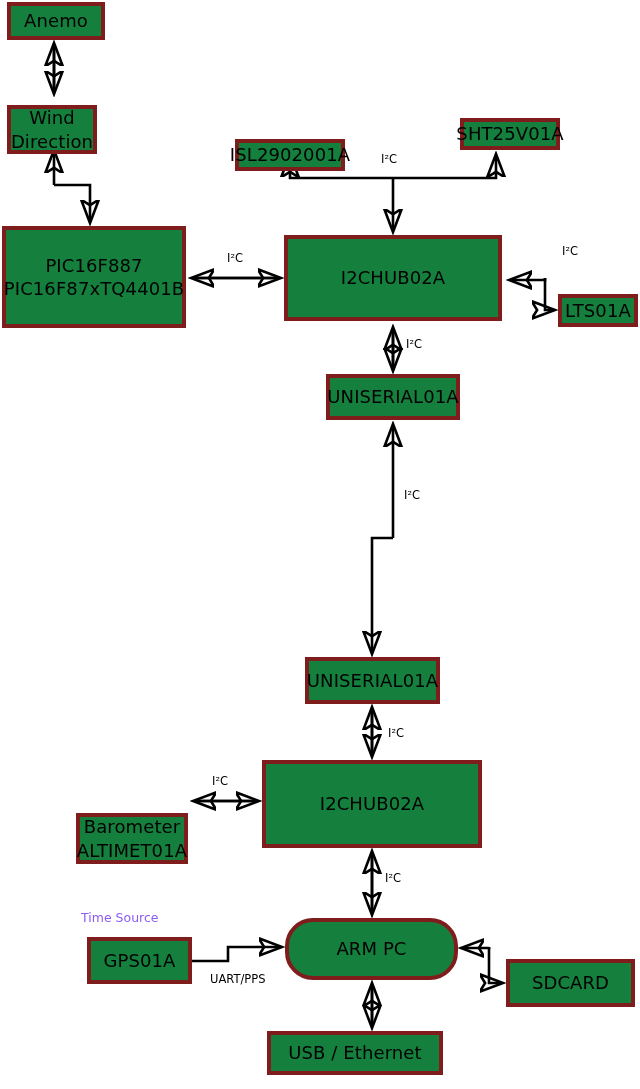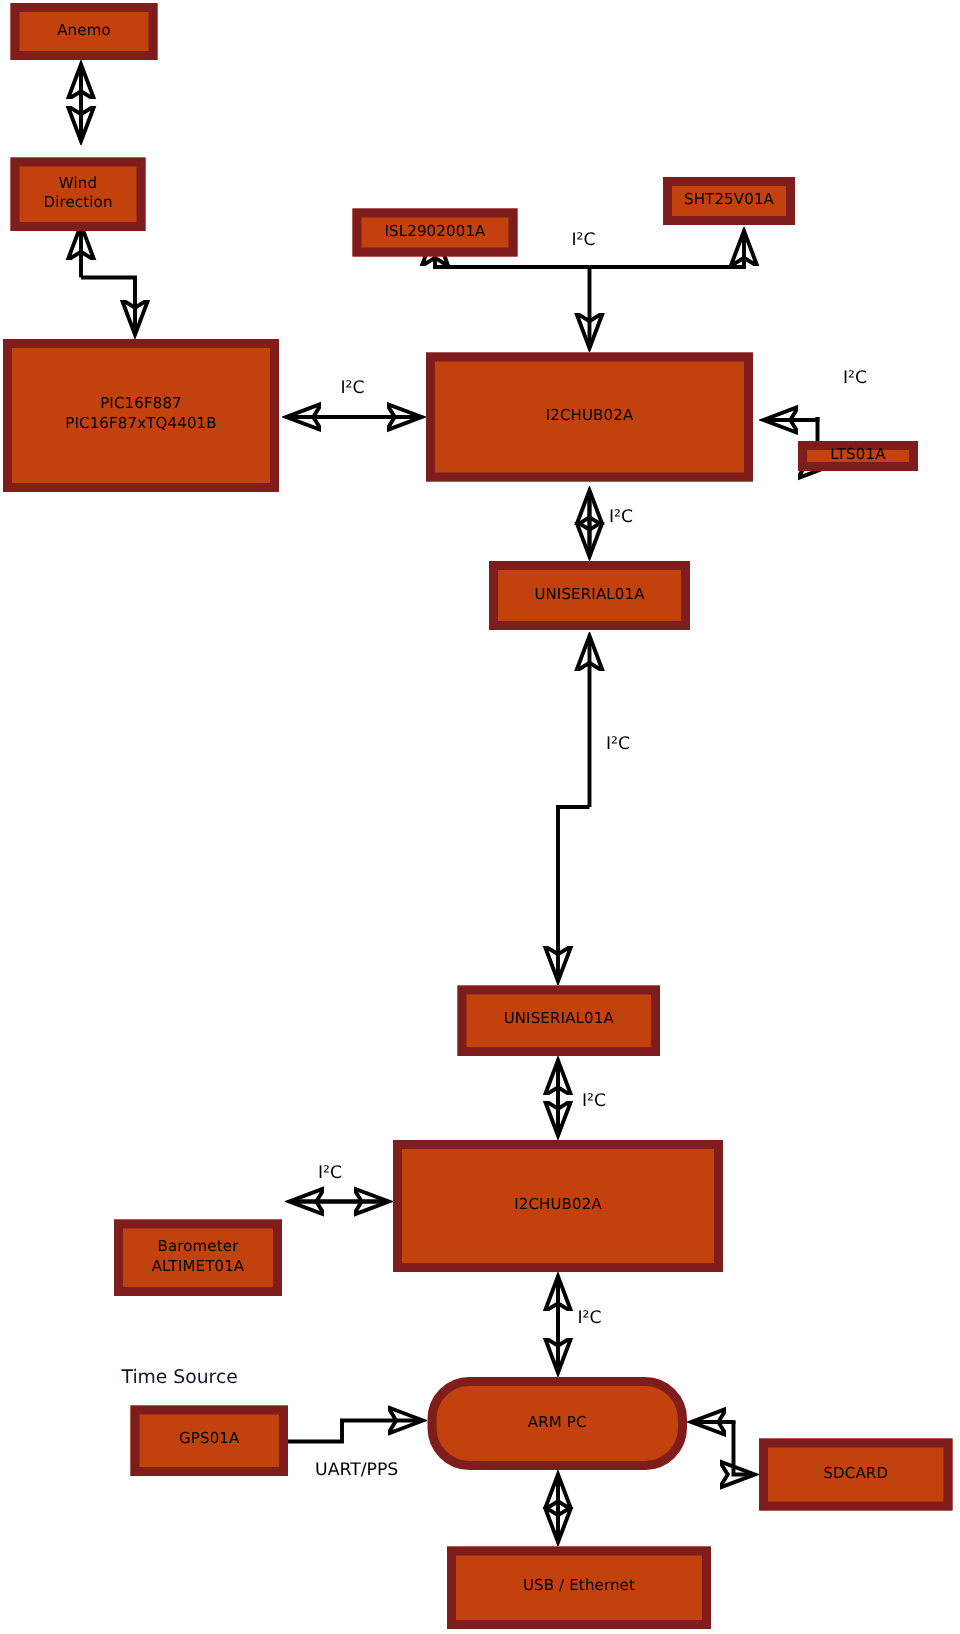--- a/index.html
+++ b/index.html
@@ -14,46 +14,46 @@
   #canvas {
     position: relative;
     width: 640px;
     height: 1089px;
     background: #ffffff;
     overflow: hidden;
   }
   .node {
     position: absolute;
     box-sizing: border-box;
-    border: 6px solid #7f1d1d;
-    background: #c2410c;
+    border: 4px solid #7f1d1d;
+    background: #15803d;
     display: flex;
     align-items: center;
     justify-content: center;
     text-align: center;
-    font-size: 10px;
+    font-size: 18px;
     color: #000000;
     line-height: 1.28;
     z-index: 3;
     white-space: pre-line;
     letter-spacing: 0.1px;
   }
   .edge-label {
     position: absolute;
     font-size: 11.5px;
     color: #000000;
     z-index: 4;
     background: transparent;
     white-space: nowrap;
     text-align: center;
   }
   .free-label {
     position: absolute;
     font-size: 12.5px;
-    color: #0f172a;
+    color: #8b5cf6;
     z-index: 4;
     white-space: nowrap;
   }
   #wires {
     position: absolute;
     left: 0;
     top: 0;
     width: 640px;
     height: 1089px;
     z-index: 2;
@@ -118,42 +118,42 @@
   <div class="node" style="left:7px; top:2px; width:98px; height:38px;">Anemo</div>
 
   <div class="node" style="left:7px; top:105px; width:90px; height:49px;">Wind
 Direction</div>
 
   <div class="node" style="left:2px; top:226px; width:184px; height:102px;">PIC16F887
 PIC16F87xTQ4401B</div>
 
   <div class="node" style="left:235px; top:118px; width:110px; height:32px;margin-top:21px;">ISL2902001A</div>
 
-  <div class="node" style="left:442px; top:118px; width:88px; height:32px;">SHT25V01A</div>
+  <div class="node" style="left:460px; top:118px; width:100px; height:32px;">SHT25V01A</div>
 
   <div class="node" style="left:284px; top:235px; width:218px; height:86px;">I2CHUB02A</div>
 
-  <div class="node" style="left:532px; top:294px; width:80px; height:20px;">LTS01A</div>
+  <div class="node" style="left:558px; top:294px; width:80px; height:33px;">LTS01A</div>
 
   <div class="node" style="left:326px; top:374px; width:134px; height:46px;">UNISERIAL01A</div>
 
   <div class="node" style="left:305px; top:657px; width:135px; height:47px;">UNISERIAL01A</div>
 
   <div class="node" style="left:262px; top:760px; width:220px; height:88px;">I2CHUB02A</div>
 
   <div class="node" style="left:76px; top:813px; width:112px; height:51px;">Barometer
 ALTIMET01A</div>
 
   <div class="node" style="left:67px; top:937px; width:105px; height:47px;margin-left:20px;">GPS01A</div>
 
   <div class="node" style="left:285px; top:918px; width:173px; height:62px;border-radius:28px;">ARM PC</div>
 
   <div class="node" style="left:506px; top:959px; width:129px; height:48px;">SDCARD</div>
 
-  <div class="node" style="left:298px; top:1031px; width:176px; height:55px;">USB / Ethernet</div>
+  <div class="node" style="left:267px; top:1031px; width:176px; height:44px;">USB / Ethernet</div>
 
   <div class="edge-label" style="left:381px; top:152px;">I²C</div>
 
   <div class="edge-label" style="left:227px; top:251px;">I²C</div>
 
   <div class="edge-label" style="left:562px; top:244px;">I²C</div>
 
   <div class="edge-label" style="left:406px; top:337px;">I²C</div>
 
   <div class="edge-label" style="left:404px; top:488px;">I²C</div>

